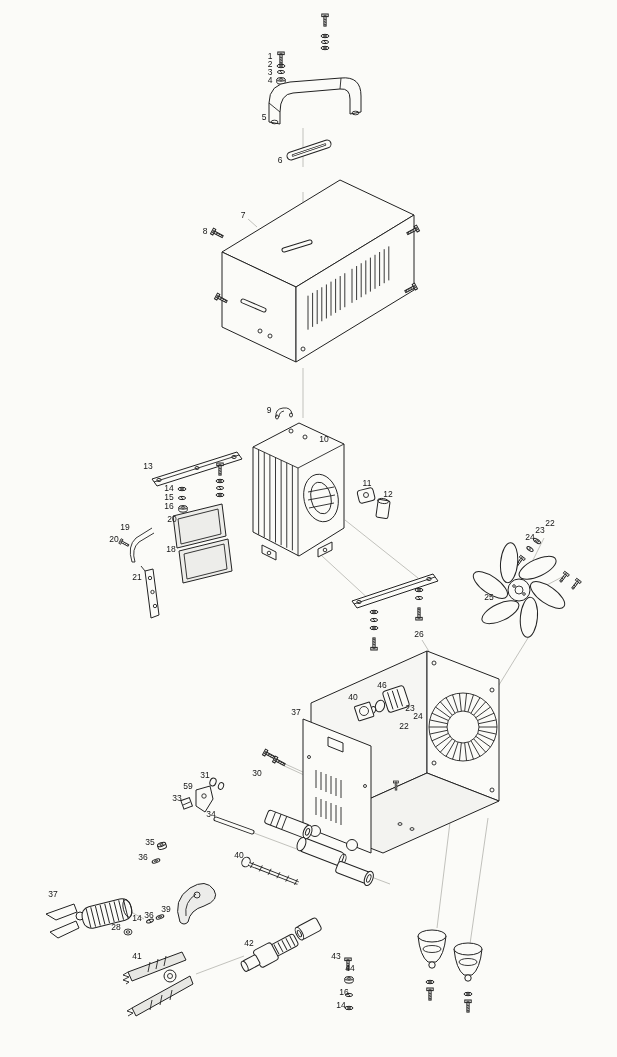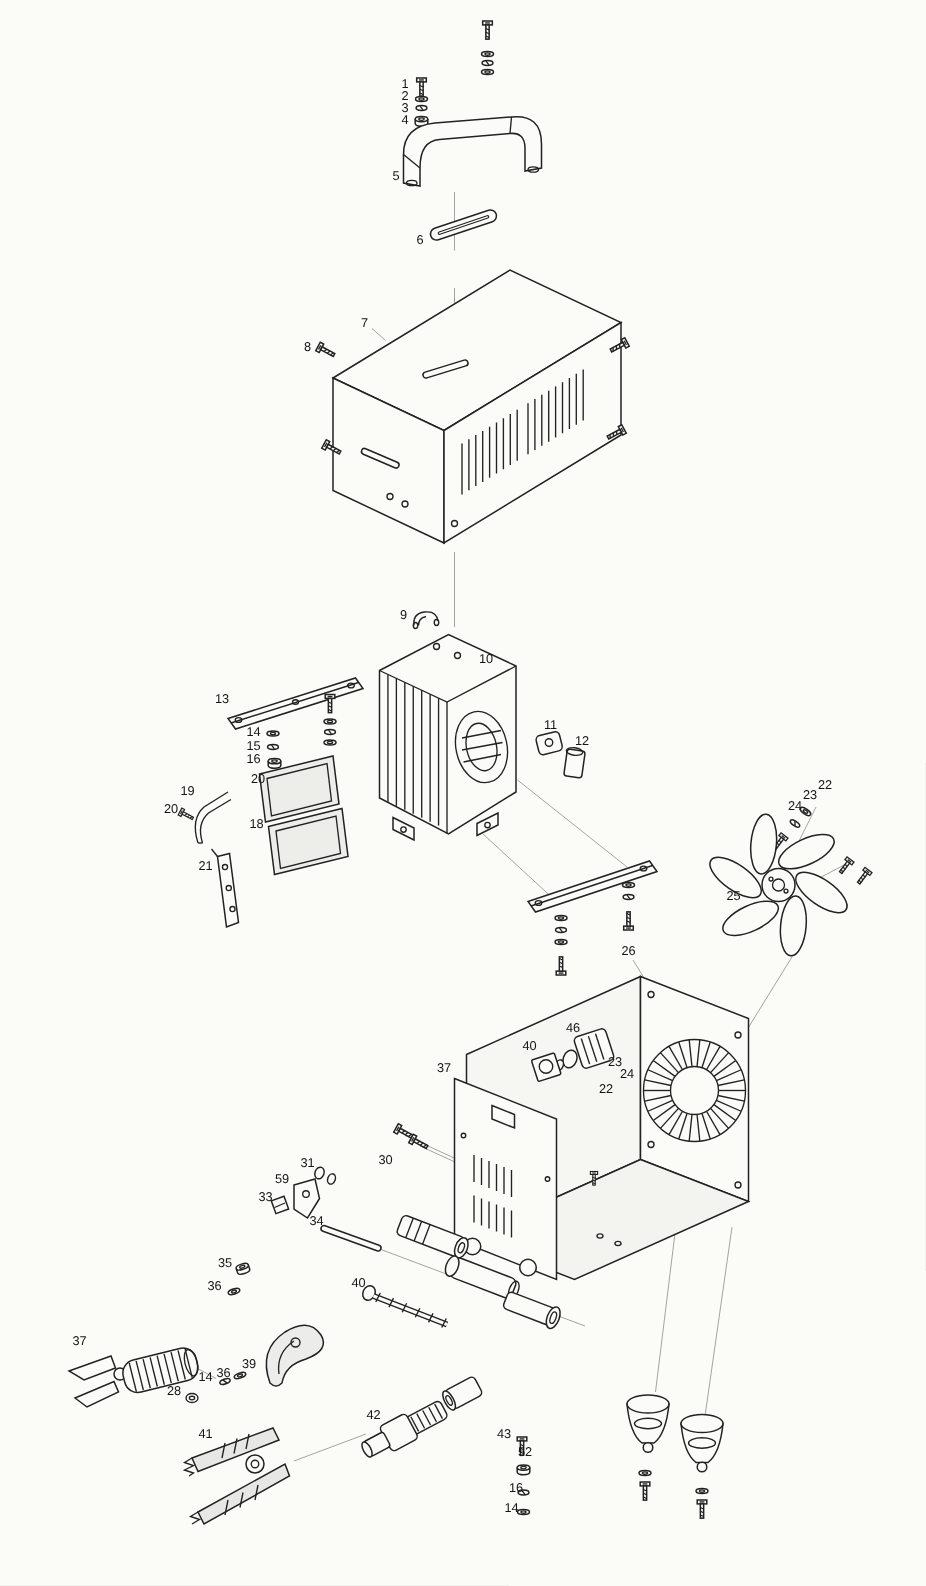--- a/index.html
+++ b/index.html
@@ -533,17 +533,17 @@
       <span class="part-label" style="left: 143px; top: 857px;">36</span>
       <span class="part-label" style="left: 239px; top: 855px;">40</span>
       <span class="part-label" style="left: 53px; top: 894px;">37</span>
       <span class="part-label" style="left: 166px; top: 909px;">39</span>
       <span class="part-label" style="left: 137px; top: 918px;">14</span>
       <span class="part-label" style="left: 149px; top: 915px;">36</span>
       <span class="part-label" style="left: 116px; top: 927px;">28</span>
       <span class="part-label" style="left: 137px; top: 956px;">41</span>
       <span class="part-label" style="left: 249px; top: 943px;">42</span>
       <span class="part-label" style="left: 336px; top: 956px; text-align: right;">43</span>
-      <span class="part-label" style="left: 350px; top: 968px;">52</span>
+      <span class="part-label" style="left: 350px; top: 968px;">44</span>
       <span class="part-label" style="left: 344px; top: 992px;">16</span>
       <span class="part-label" style="left: 341px; top: 1005px;">14</span>
     </div>
 </div>
 
 </body></html>

